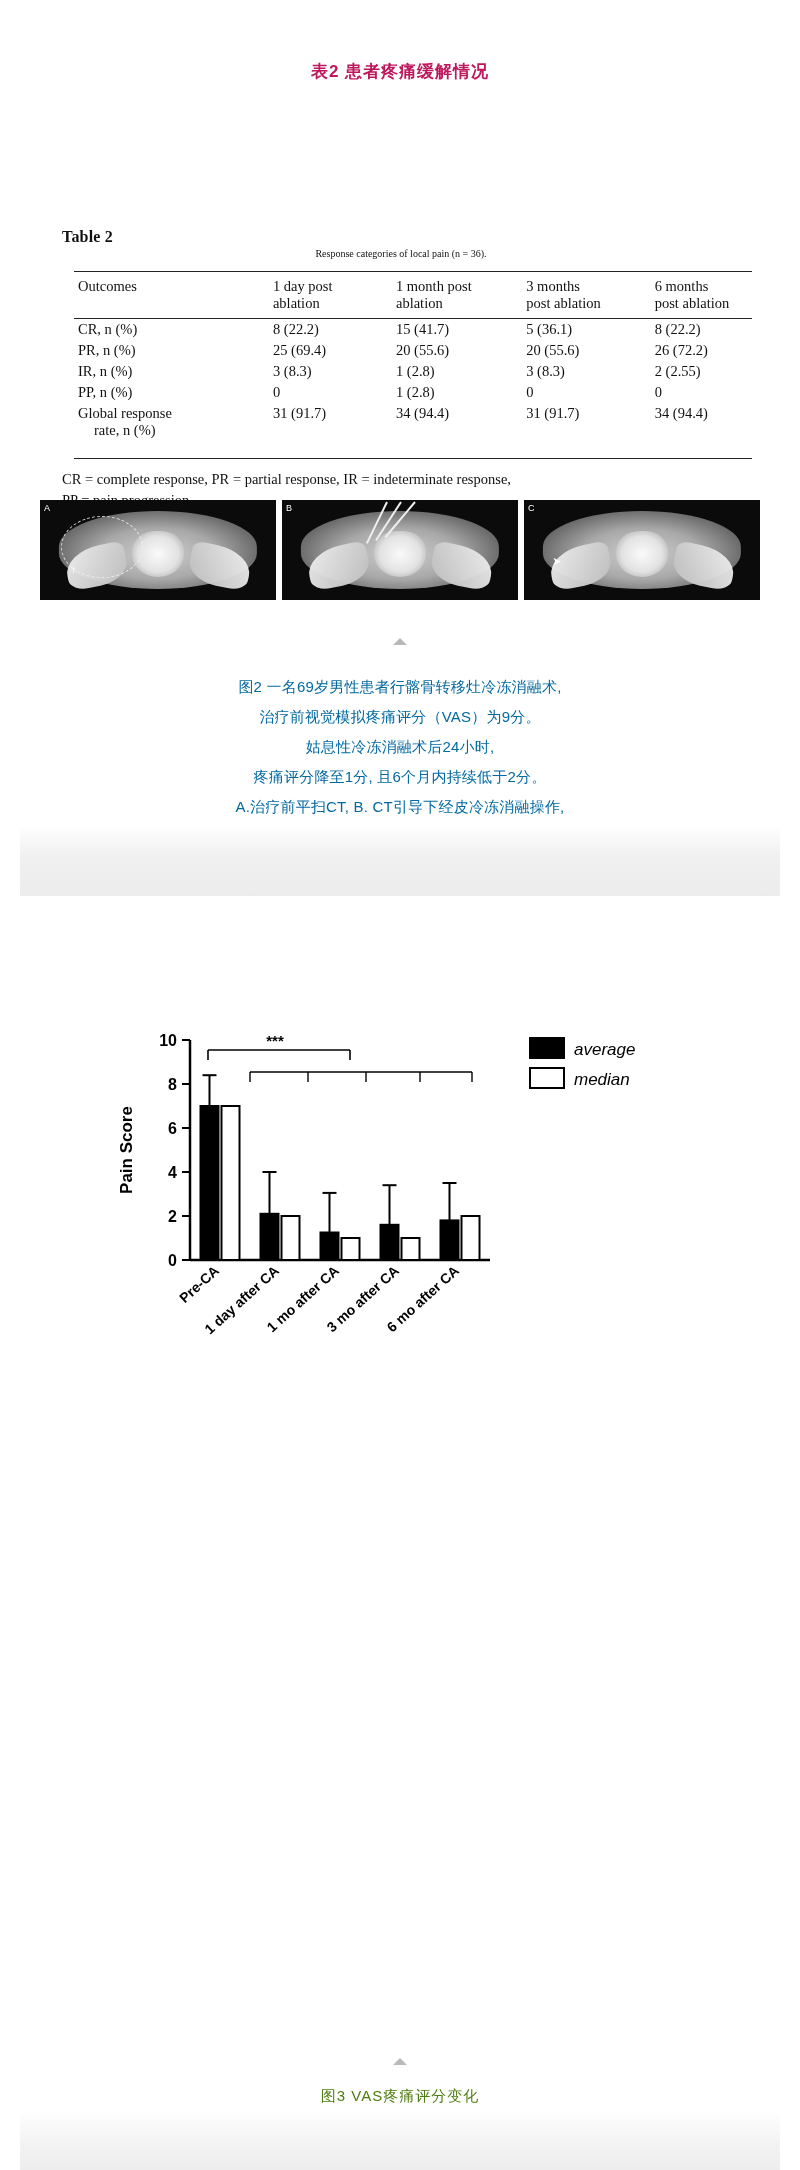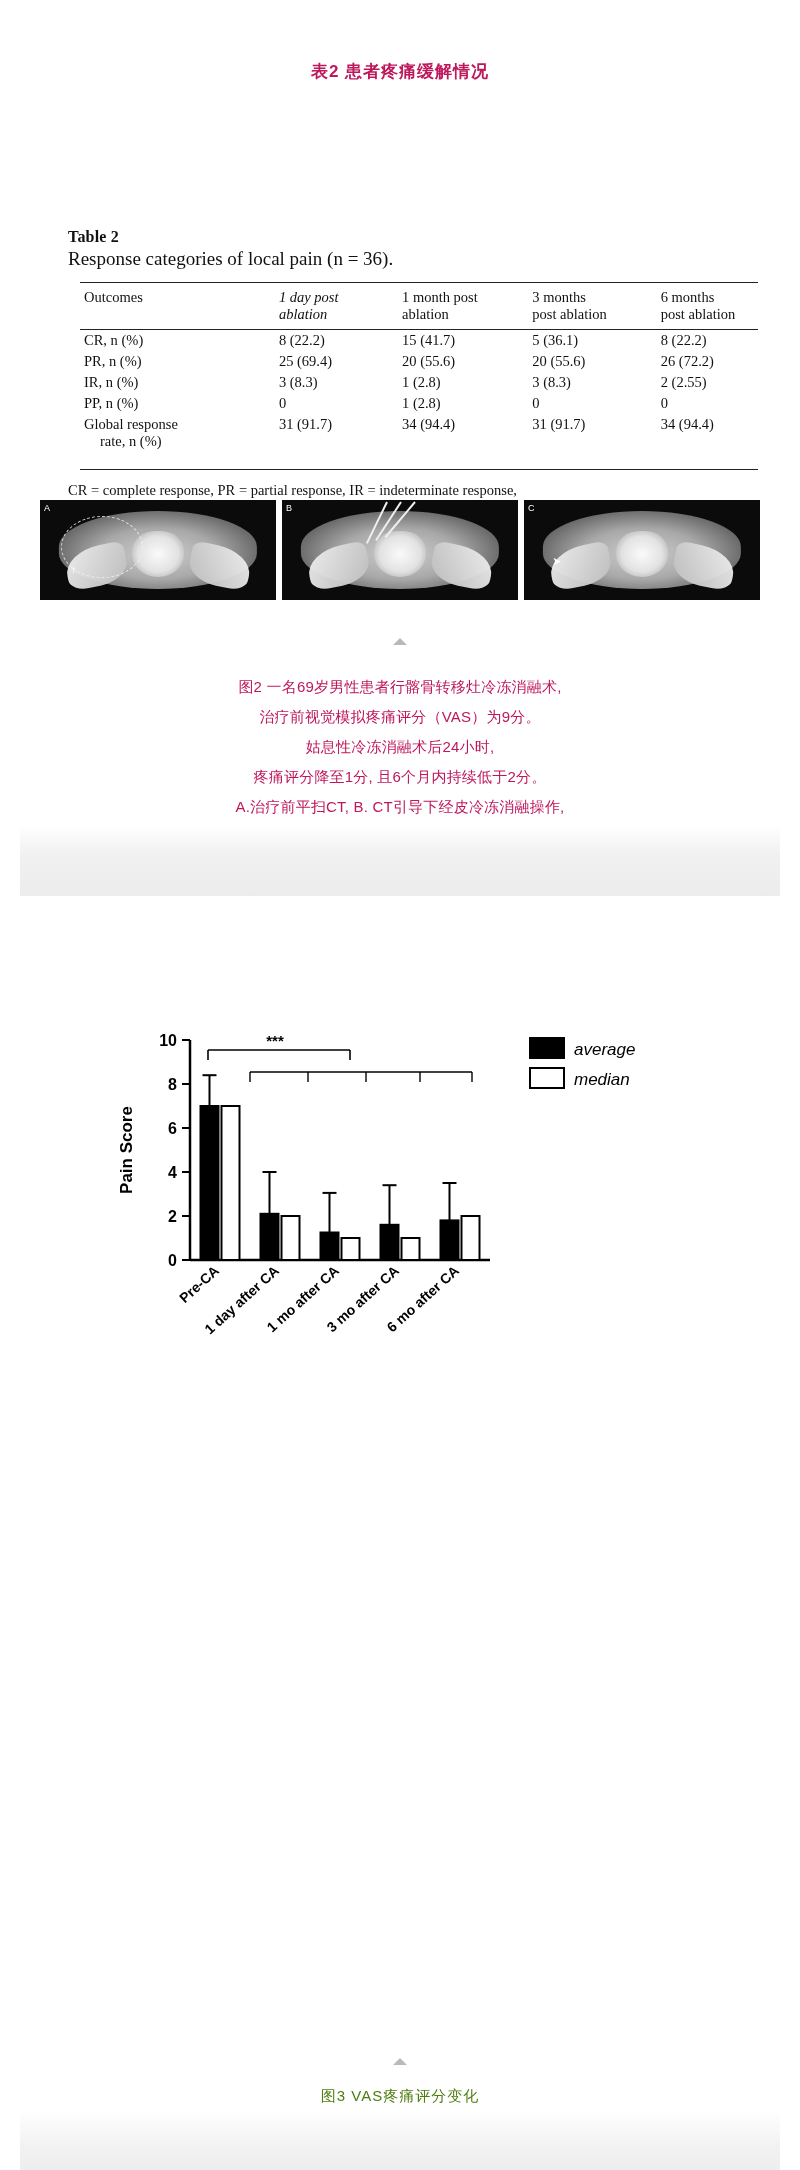--- a/index.html
+++ b/index.html
@@ -24,32 +24,33 @@
     text-align:center;
     color:#be185d;
     font-size:17px;
     font-weight:bold;
     letter-spacing:1px;
   }
 
   
   .table-block{
     position:absolute;
-    top:228px; left:68px; width:678px;
+    top:228px; left:62px; width:678px;
     font-family:"Liberation Serif", serif;
     color:#111;
   }
   .tbl-title{
     font-size:16px;
     font-weight:bold;
     letter-spacing:.2px;
   }
   .tbl-sub{
-    font-size:19px;
+    font-size:10px;
     margin-top:2px;
+    text-align:center;
   }
   table.resp{
     width:678px;
     border-collapse:collapse;
     margin-top:12px;
     font-size:14.5px;
     margin-left:12px;
   }
   table.resp th,table.resp td{
     text-align:left;
@@ -65,21 +66,21 @@
     border-top:1.4px solid #222;
     border-bottom:1px solid #222;
   }
   table.resp tbody tr:last-child td{
     padding-bottom:19px;
   }
   table.resp tbody{
     border-bottom:1.4px solid #222;
   }
   .col0{width:200px;}
-  .col1{width:122px;font-style:italic;}
+  .col1{width:122px;}
   .col2{width:130px;}
   .col3{width:128px;}
   .col4{width:98px;}
   .wrap-head{display:block;}
   .indent{padding-left:16px;display:block;}
   .tbl-foot{
     margin-top:10px;
     font-size:14.5px;
     line-height:1.45;
     width:640px;
@@ -163,21 +164,21 @@
   .tri.t1{top:638px;}
   .tri.t2{top:2058px;}
 
   
   .cap2{
     position:absolute;
     top:672px;left:0;width:800px;
     text-align:center;
     font-size:15px;
     line-height:2.0;
-    color:#be185d;
+    color:#0369a1;
     letter-spacing:.2px;
   }
   .cap2 .l{display:block;}
 
   
   .band{
     position:absolute;
     left:20px;top:826px;
     width:760px;height:70px;
     background:linear-gradient(180deg,#ffffff 0%, #f1f1f1 40%, #ececec 100%);

